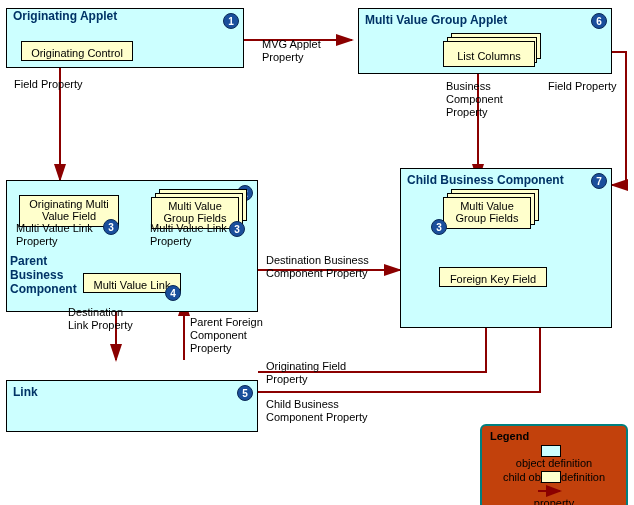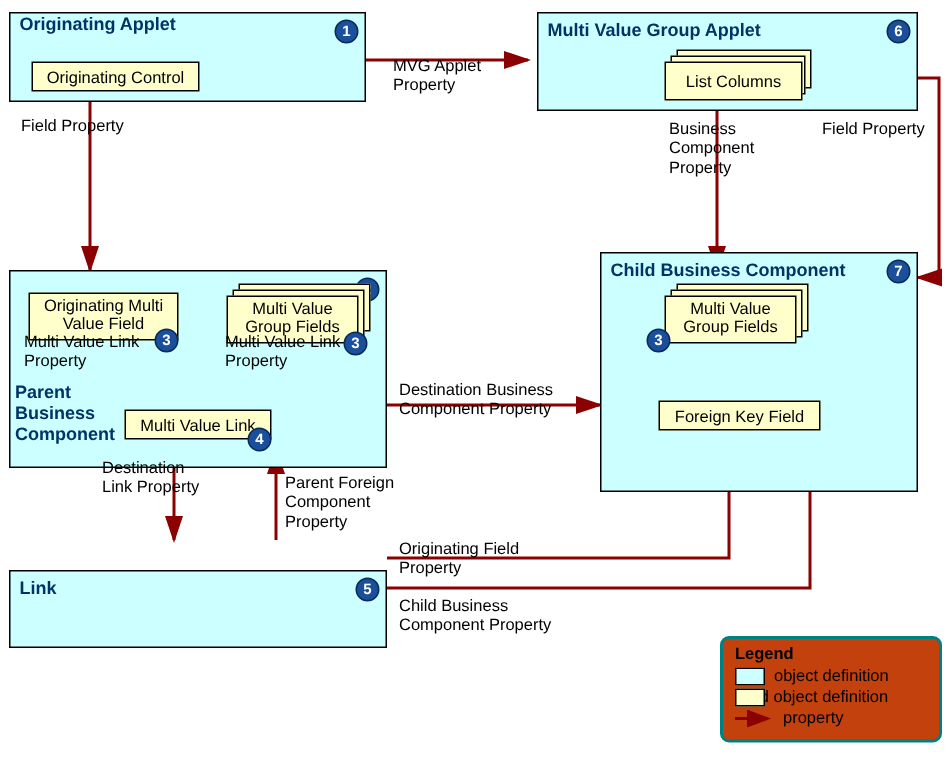--- a/index.html
+++ b/index.html
@@ -88,20 +88,21 @@
     font-size: 11px;
   }
   .legend .title {
     font-weight: bold;
     margin-bottom: 3px;
   }
   .legend .row {
     display: flex;
     align-items: center;
     margin: 2px 0;
+    flex-direction: column;
   }
   .legend .sw {
     width: 20px;
     height: 12px;
     border: 1px solid #000;
     margin-right: 6px;
     box-sizing: border-box;
   }
   .legend .sw.obj { background: #ccffff; }
   .legend .sw.child { background: #ffffcc; }

